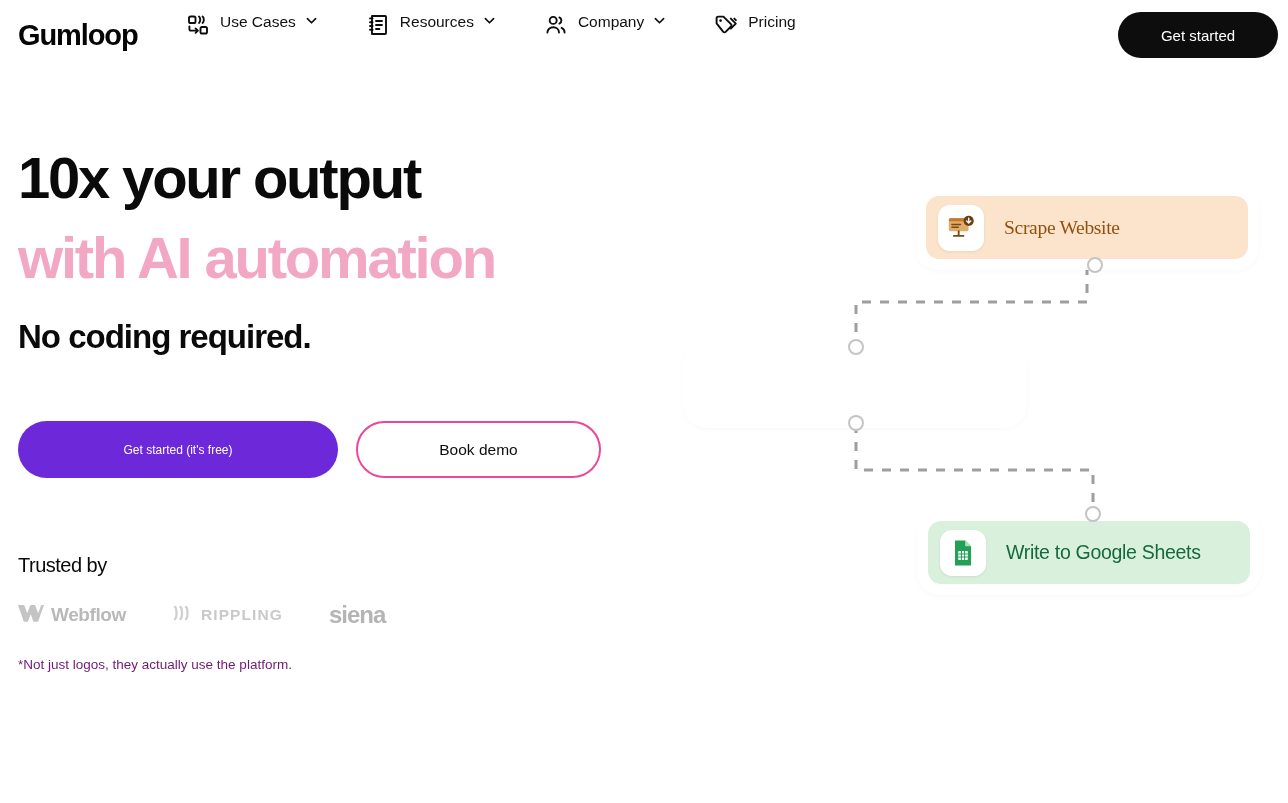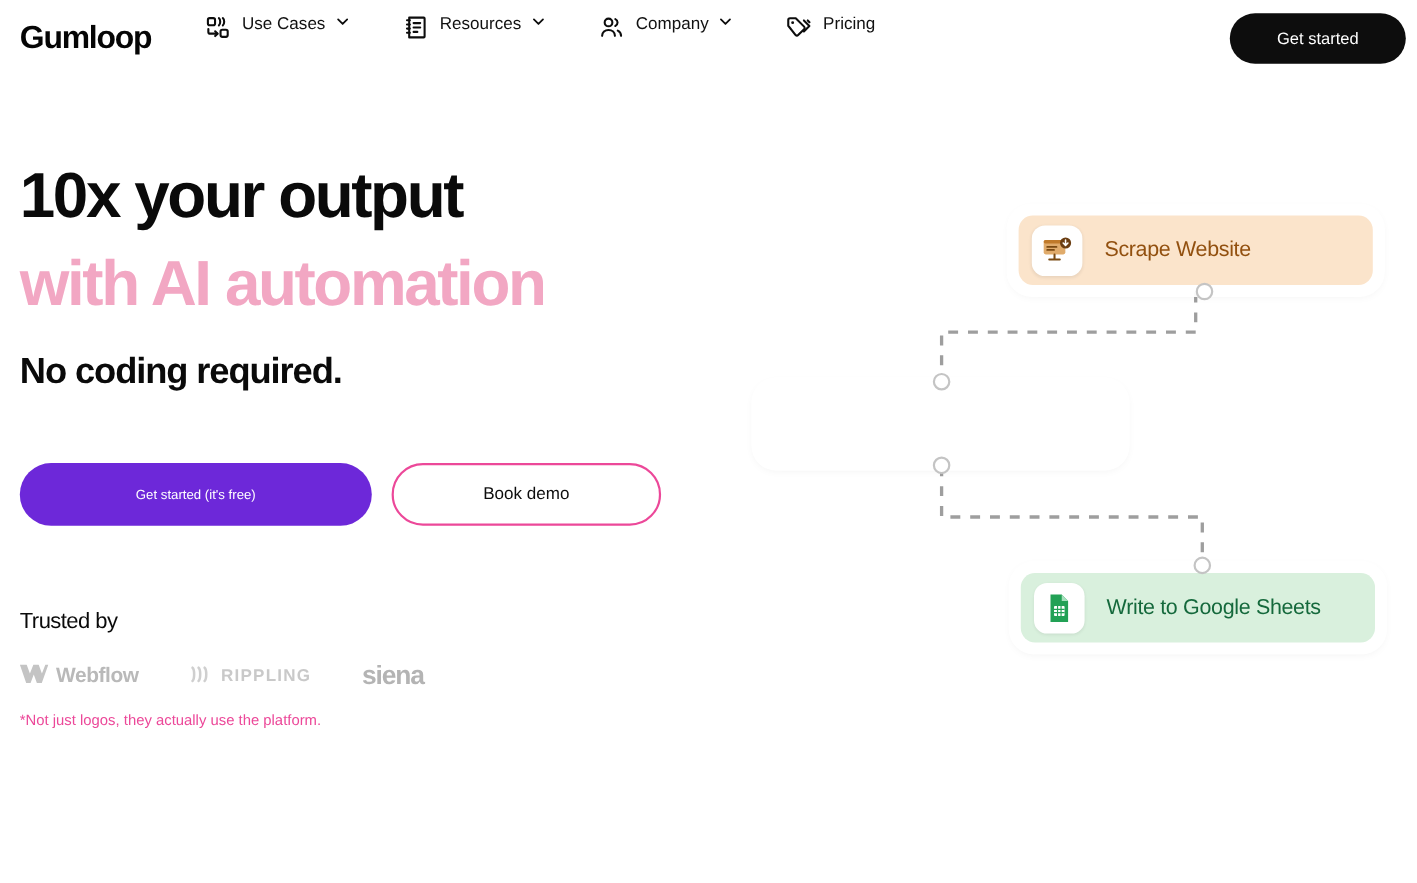--- a/index.html
+++ b/index.html
@@ -87,21 +87,21 @@
   }
   .brand-rippling-text {
     font-size: 15.5px; font-weight: 700; color: #c9c9c9;
     letter-spacing: 1.1px;
   }
   .brand-siena-text {
     font-size: 24px; font-weight: 700; color: #b4b4b4;
     letter-spacing: -1px;
   }
   .footnote {
-    margin-top: 19px; font-size: 13.5px; color: #ec4899;
+    margin-top: 29px; font-size: 13.5px; color: #701a75;
   }
 
   
   .canvas {
     position: absolute; left: 660px; top: 150px;
     width: 620px; height: 480px;
   }
   .conn-svg {
     position: absolute; left: 0; top: 0;
     width: 620px; height: 480px; overflow: visible;
@@ -125,21 +125,21 @@
     background: #ffffff; flex: 0 0 46px;
     display: flex; align-items: center; justify-content: center;
     box-shadow: 0 1px 3px rgba(0,0,0,0.07);
   }
   .node-label {
     font-size: 19.5px; font-weight: 500; letter-spacing: -0.3px;
     white-space: nowrap;
   }
 
   #card-scrape {
-    left: 260px; top: 40px; width: 334px; height: 75px;
+    left: 260px; top: 40px; width: 334px; height: 75px; font-family: Liberation Serif, serif;
   }
   #card-scrape .node-inner { background: #fbe4cb; }
   #card-scrape .node-label { color: #92500f; }
 
   #card-askai {
     left: 28px; top: 198px; width: 334px; height: 75px;
   }
   #card-askai .node-inner { background: #eae5f7; }
   #card-askai .node-label { color: #5c52a8; }
 

